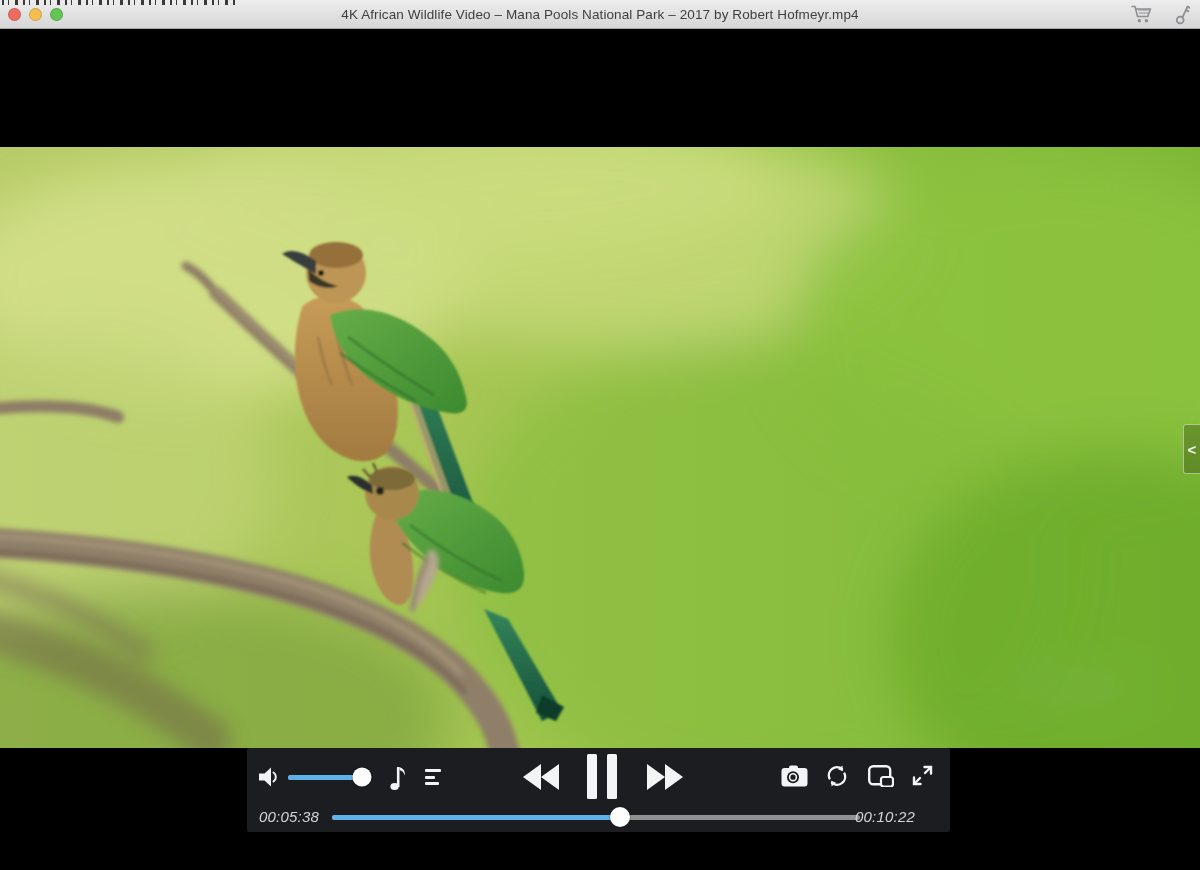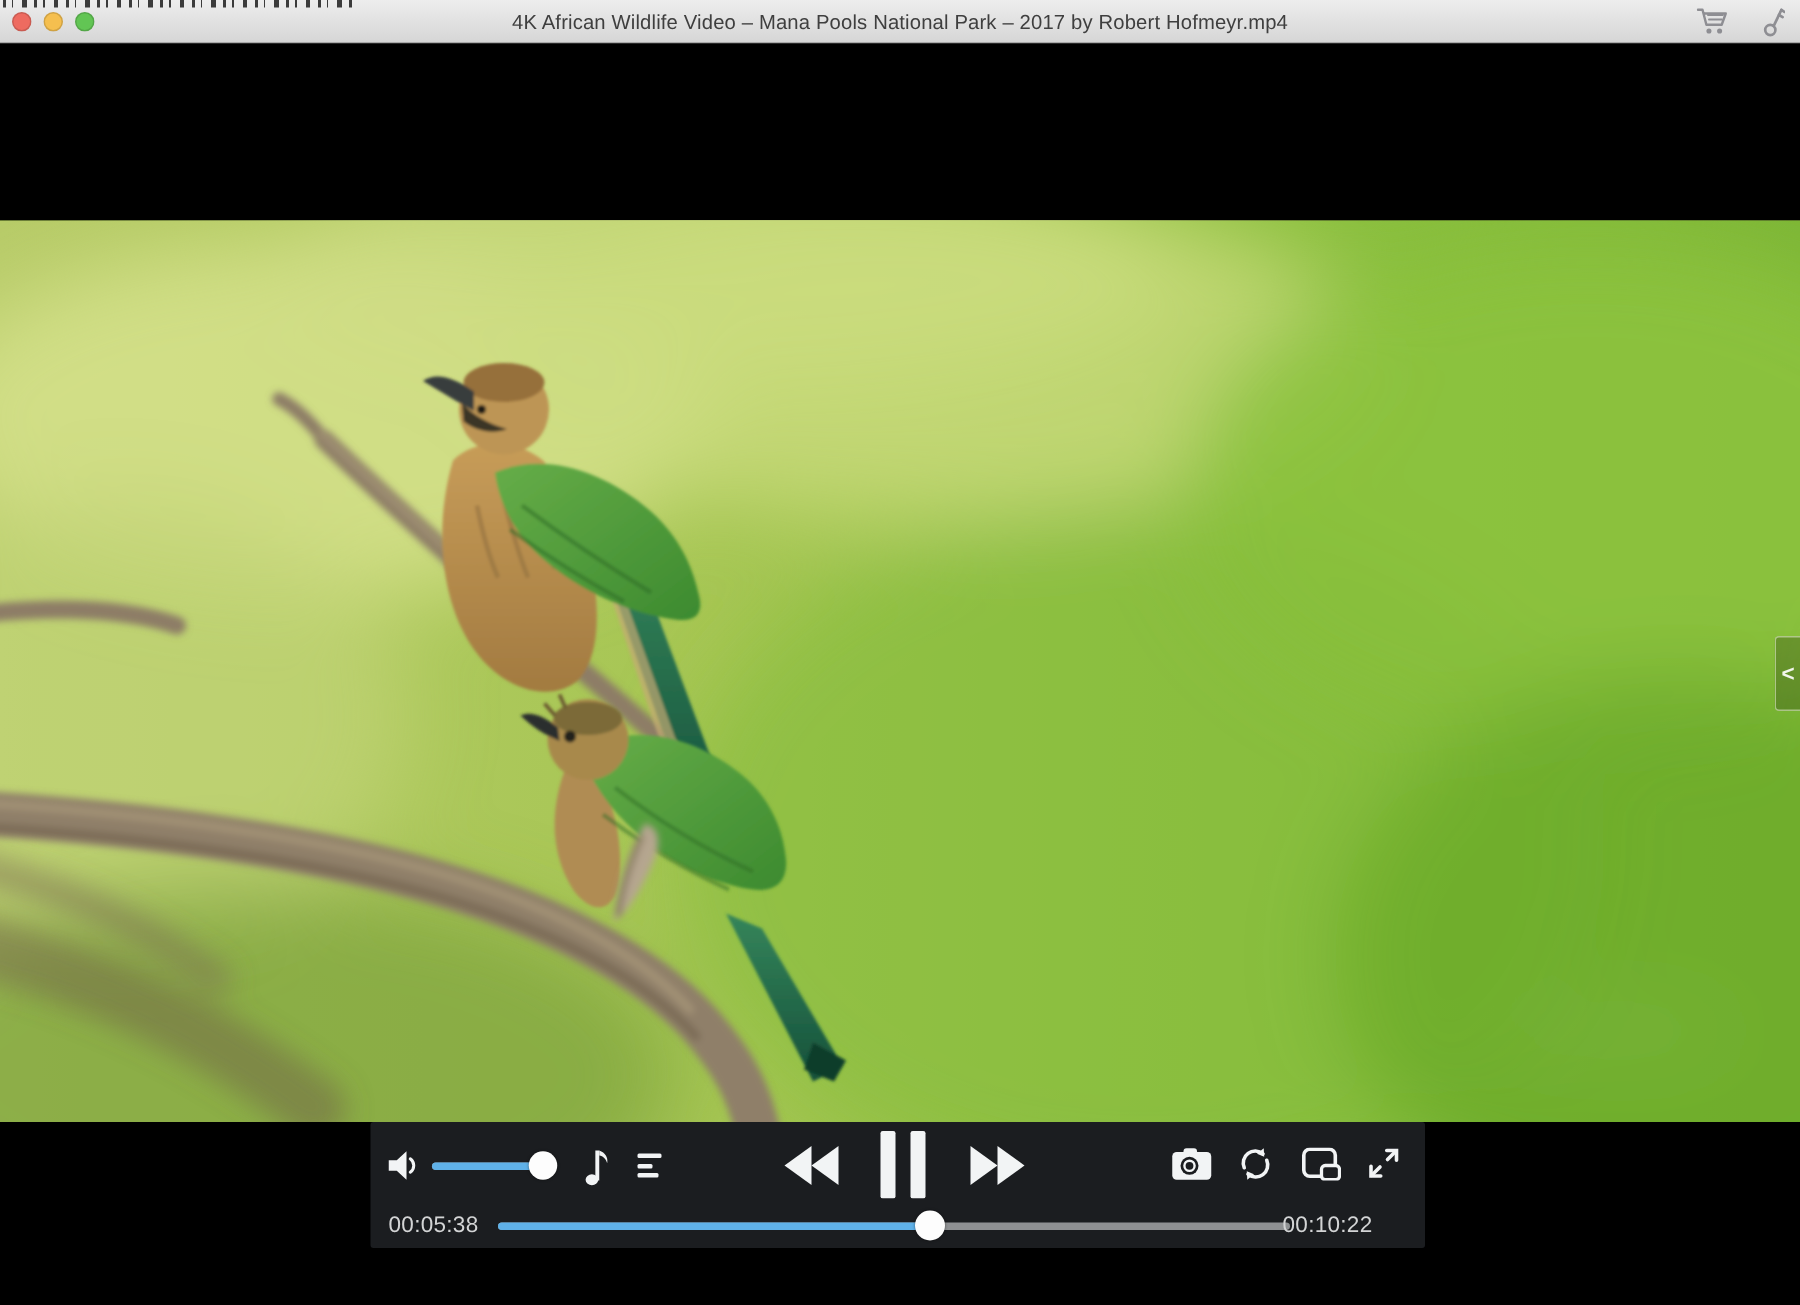--- a/index.html
+++ b/index.html
@@ -42,21 +42,21 @@
     position:absolute;right:0;top:424px;width:17px;height:50px;
     background:rgba(30,40,12,.28);
     border:1px solid rgba(235,243,215,.55);border-right:none;
     border-radius:3px 0 0 3px;box-sizing:border-box;
     display:flex;align-items:center;justify-content:center;
     color:#f2f5ec;font-size:15px;font-weight:bold;cursor:pointer;
   }
   
   .controlbar{
     position:absolute;left:247px;top:748px;width:703px;height:84px;
-    background:#1b1d20;border-radius:2px;color:#f2f4f5;
+    background:#1b1d20;border-radius:2px;color:#f2f4f5;font-style:italic;
   }
   .controlbar .abs{position:absolute;}
   .slider-track{position:absolute;height:5px;border-radius:2.5px;background:#8f9193;}
   .slider-fill{position:absolute;left:0;top:0;height:5px;border-radius:2.5px;background:#5fb1e8;}
   .slider-knob{
     position:absolute;top:50%;width:19px;height:19px;border-radius:50%;
     background:#fdfdfd;transform:translate(-50%,-50%);
     box-shadow:0 0 2px rgba(0,0,0,.5);
   }
   .time{

